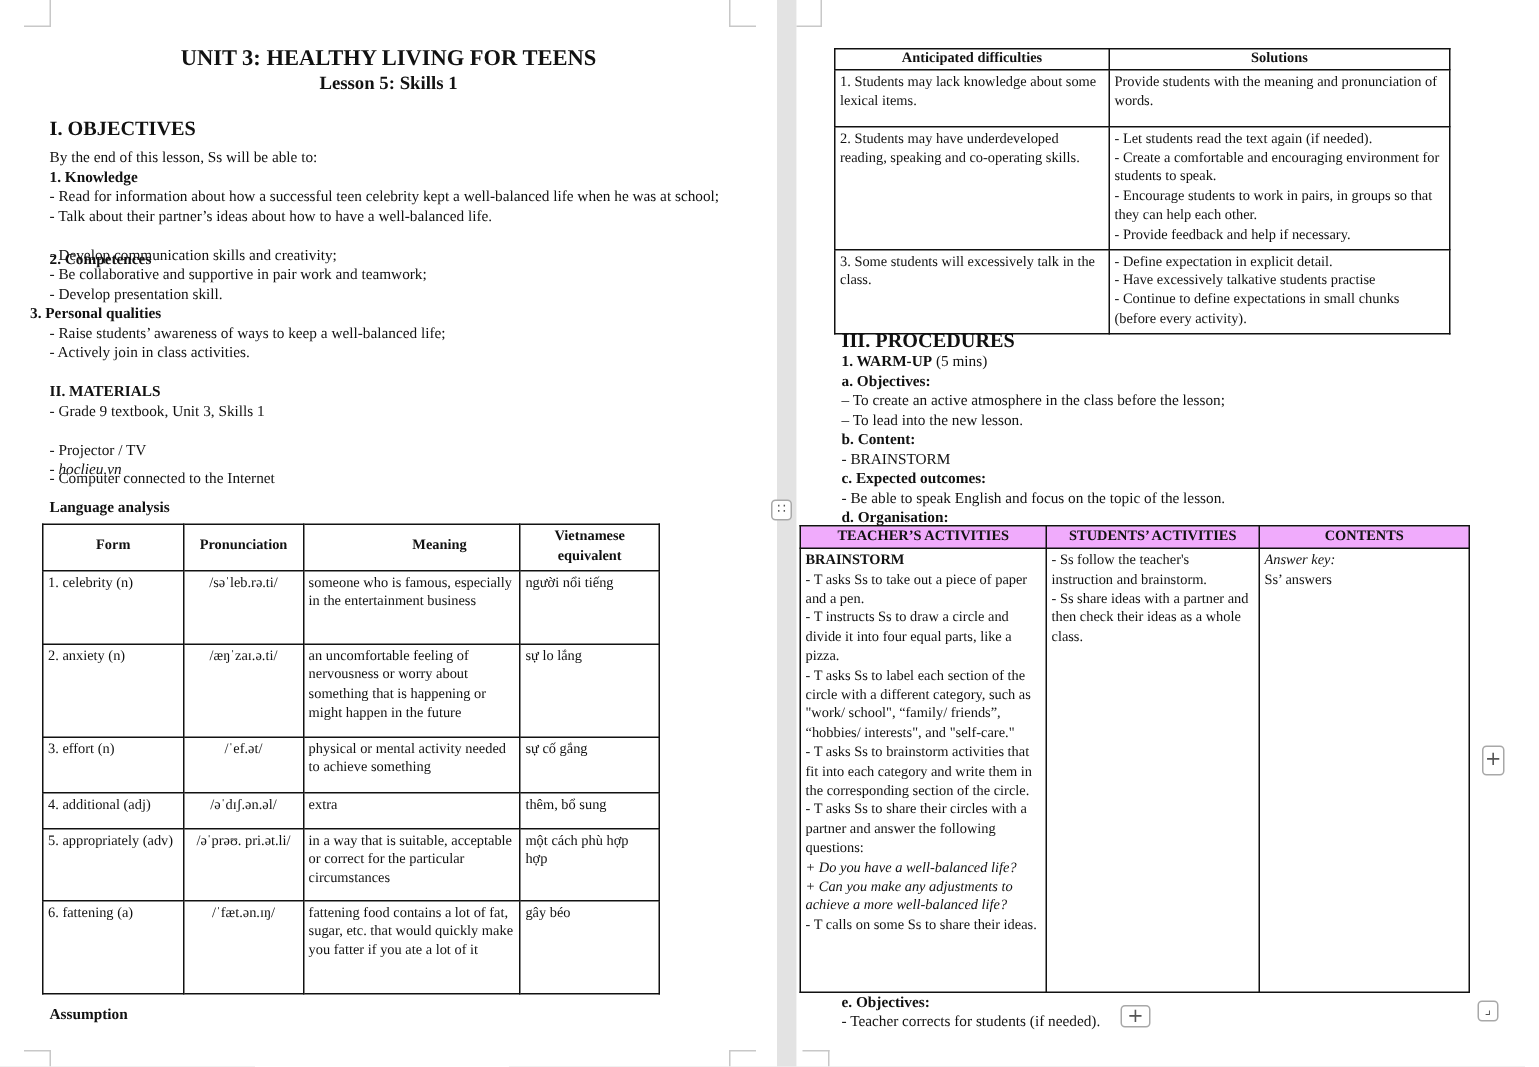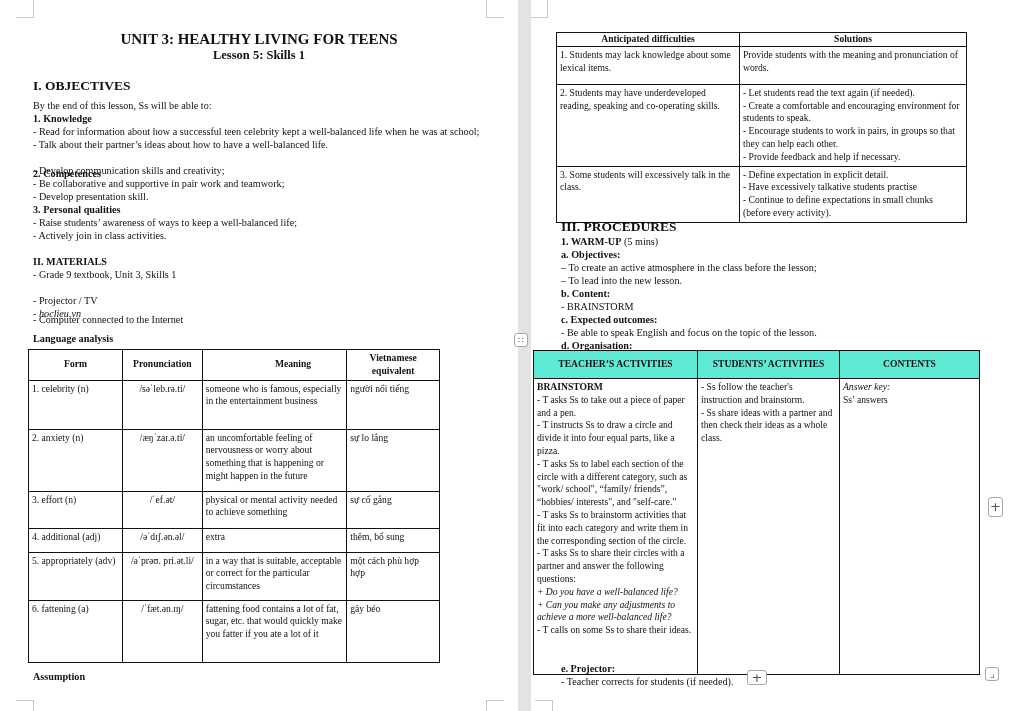--- a/index.html
+++ b/index.html
@@ -34,21 +34,21 @@
   .lang-table .c1 { width: 97px; }
   .lang-table .c2 { width: 81px; text-align: center; }
   .lang-table .c3 { width: 150px; padding-left: 40px; }
   .lang-table .c4 { width: 96px; }
 
   .diff-table { left: 556px; top: 32px; width: 411px; }
   .diff-table th { padding: 0 3px; height: 13px; }
   .diff-table .d1 { width: 183px; }
 
   .proc-table { left: 533px; top: 350px; width: 447px; }
-  .proc-table th { background: #5eead4; padding: 0 3px; height: 28px; }
+  .proc-table th { background: #f0abfc; padding: 0 3px; height: 15px; }
   .proc-table .p1 { width: 164px; }
   .proc-table .p2 { width: 142px; }
 
   .handle { position: absolute; border: 1px solid #a8a8a8; border-radius: 3px; background: #fff; color: #555; font-family: "DejaVu Sans", sans-serif; text-align: center; }
 </style>
 </head>
 <body>
 
 <div class="page page-left">
   <div class="corner c-tl" style="left:16px;top:0;"></div>
@@ -61,21 +61,21 @@
 
   <div class="h1" style="left:33px;top:78px;">I. OBJECTIVES</div>
   <div class="line" style="left:33px;top:99px;">By the end of this lesson, Ss will be able to:</div>
   <div class="line b" style="left:33px;top:112px;">1. Knowledge</div>
   <div class="line" style="left:33px;top:138px;">- Talk about their partner’s ideas about how to have a well-balanced life.</div>
   <div class="line" style="left:33px;top:125px;">- Read for information about how a successful teen celebrity kept a well-balanced life when he was at school;</div>
   <div class="line b" style="left:33px;top:167px;">2. Competences</div>
   <div class="line" style="left:33px;top:164px;">- Develop communication skills and creativity;</div>
   <div class="line" style="left:33px;top:177px;">- Be collaborative and supportive in pair work and teamwork;</div>
   <div class="line" style="left:33px;top:190px;">- Develop presentation skill.</div>
-  <div class="line b" style="left:33px;top:203px;">3. Personal qualities</div>
+  <div class="line b" style="left:20px;top:203px;">3. Personal qualities</div>
   <div class="line" style="left:33px;top:216px;">- Raise students’ awareness of ways to keep a well-balanced life;</div>
   <div class="line" style="left:33px;top:229px;">- Actively join in class activities.</div>
 
   <div class="line b" style="left:33px;top:255px;">II. MATERIALS</div>
   <div class="line" style="left:33px;top:268px;">- Grade 9 textbook, Unit 3, Skills 1</div>
   <div class="line" style="left:33px;top:281px;margin-top:32px;">- Computer connected to the Internet</div>
   <div class="line" style="left:33px;top:294px;">- Projector / TV</div>
   <div class="line" style="left:33px;top:307px;"><span>- </span><span class="i">hoclieu.vn</span></div>
 
   <div class="line b" style="left:33px;top:332px;">Language analysis</div>
@@ -206,18 +206,18 @@
       <div>- Ss share ideas with a partner and then check their ideas as a whole class.</div>
     </td>
     <td>
       <div class="i">Answer key:</div>
       <div>Ss’ answers</div>
     </td>
   </tr>
 </tbody>
   </table>
 
-<div class="line b" style="left:561px;top:662px;">e. Projector:</div>
+<div class="line b" style="left:561px;top:662px;">e. Objectives:</div>
 <div class="line" style="left:561px;top:675px;">- Teacher corrects for students (if needed).</div>
 
 <div class="handle" style="left:747px;top:670px;width:20px;height:15px;font-size:13px;line-height:13px;">+</div>
 <div class="handle" style="left:988px;top:497px;width:15px;height:20px;font-size:13px;line-height:18px;">+</div>
 <div class="handle" style="left:985px;top:667px;width:14px;height:14px;font-size:9px;line-height:12px;">⌟</div>
 
 </body></html>

